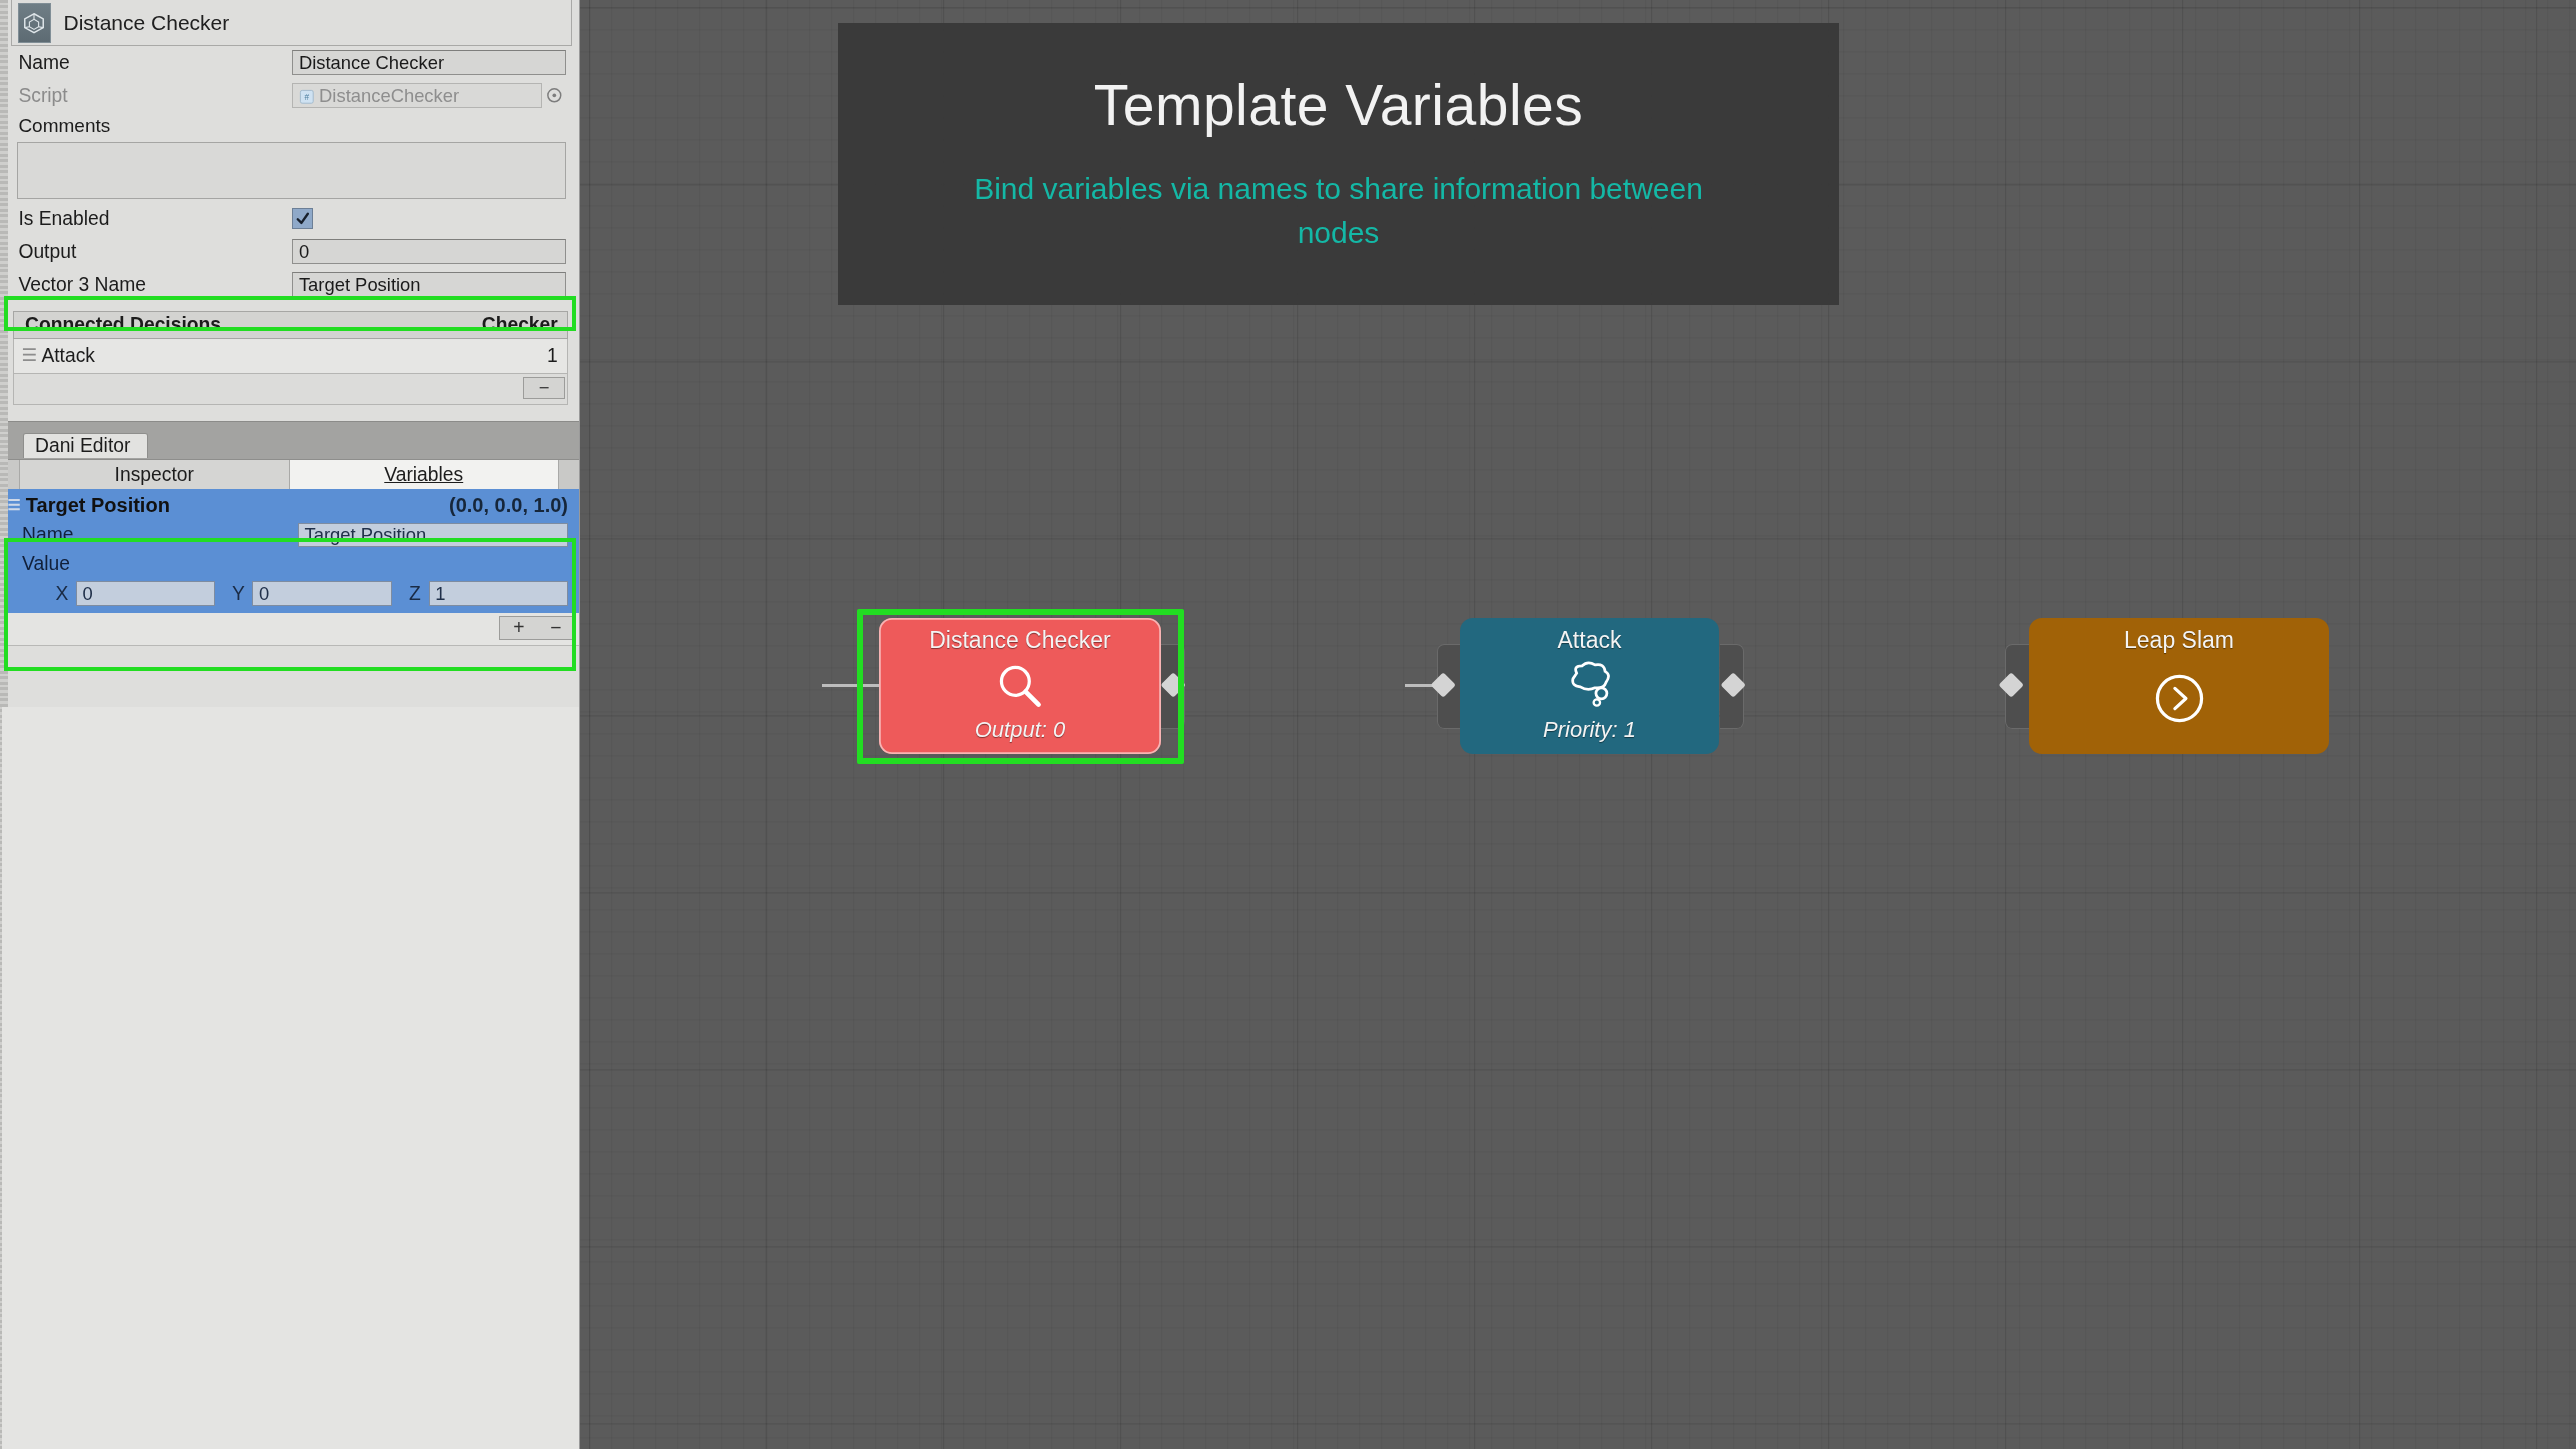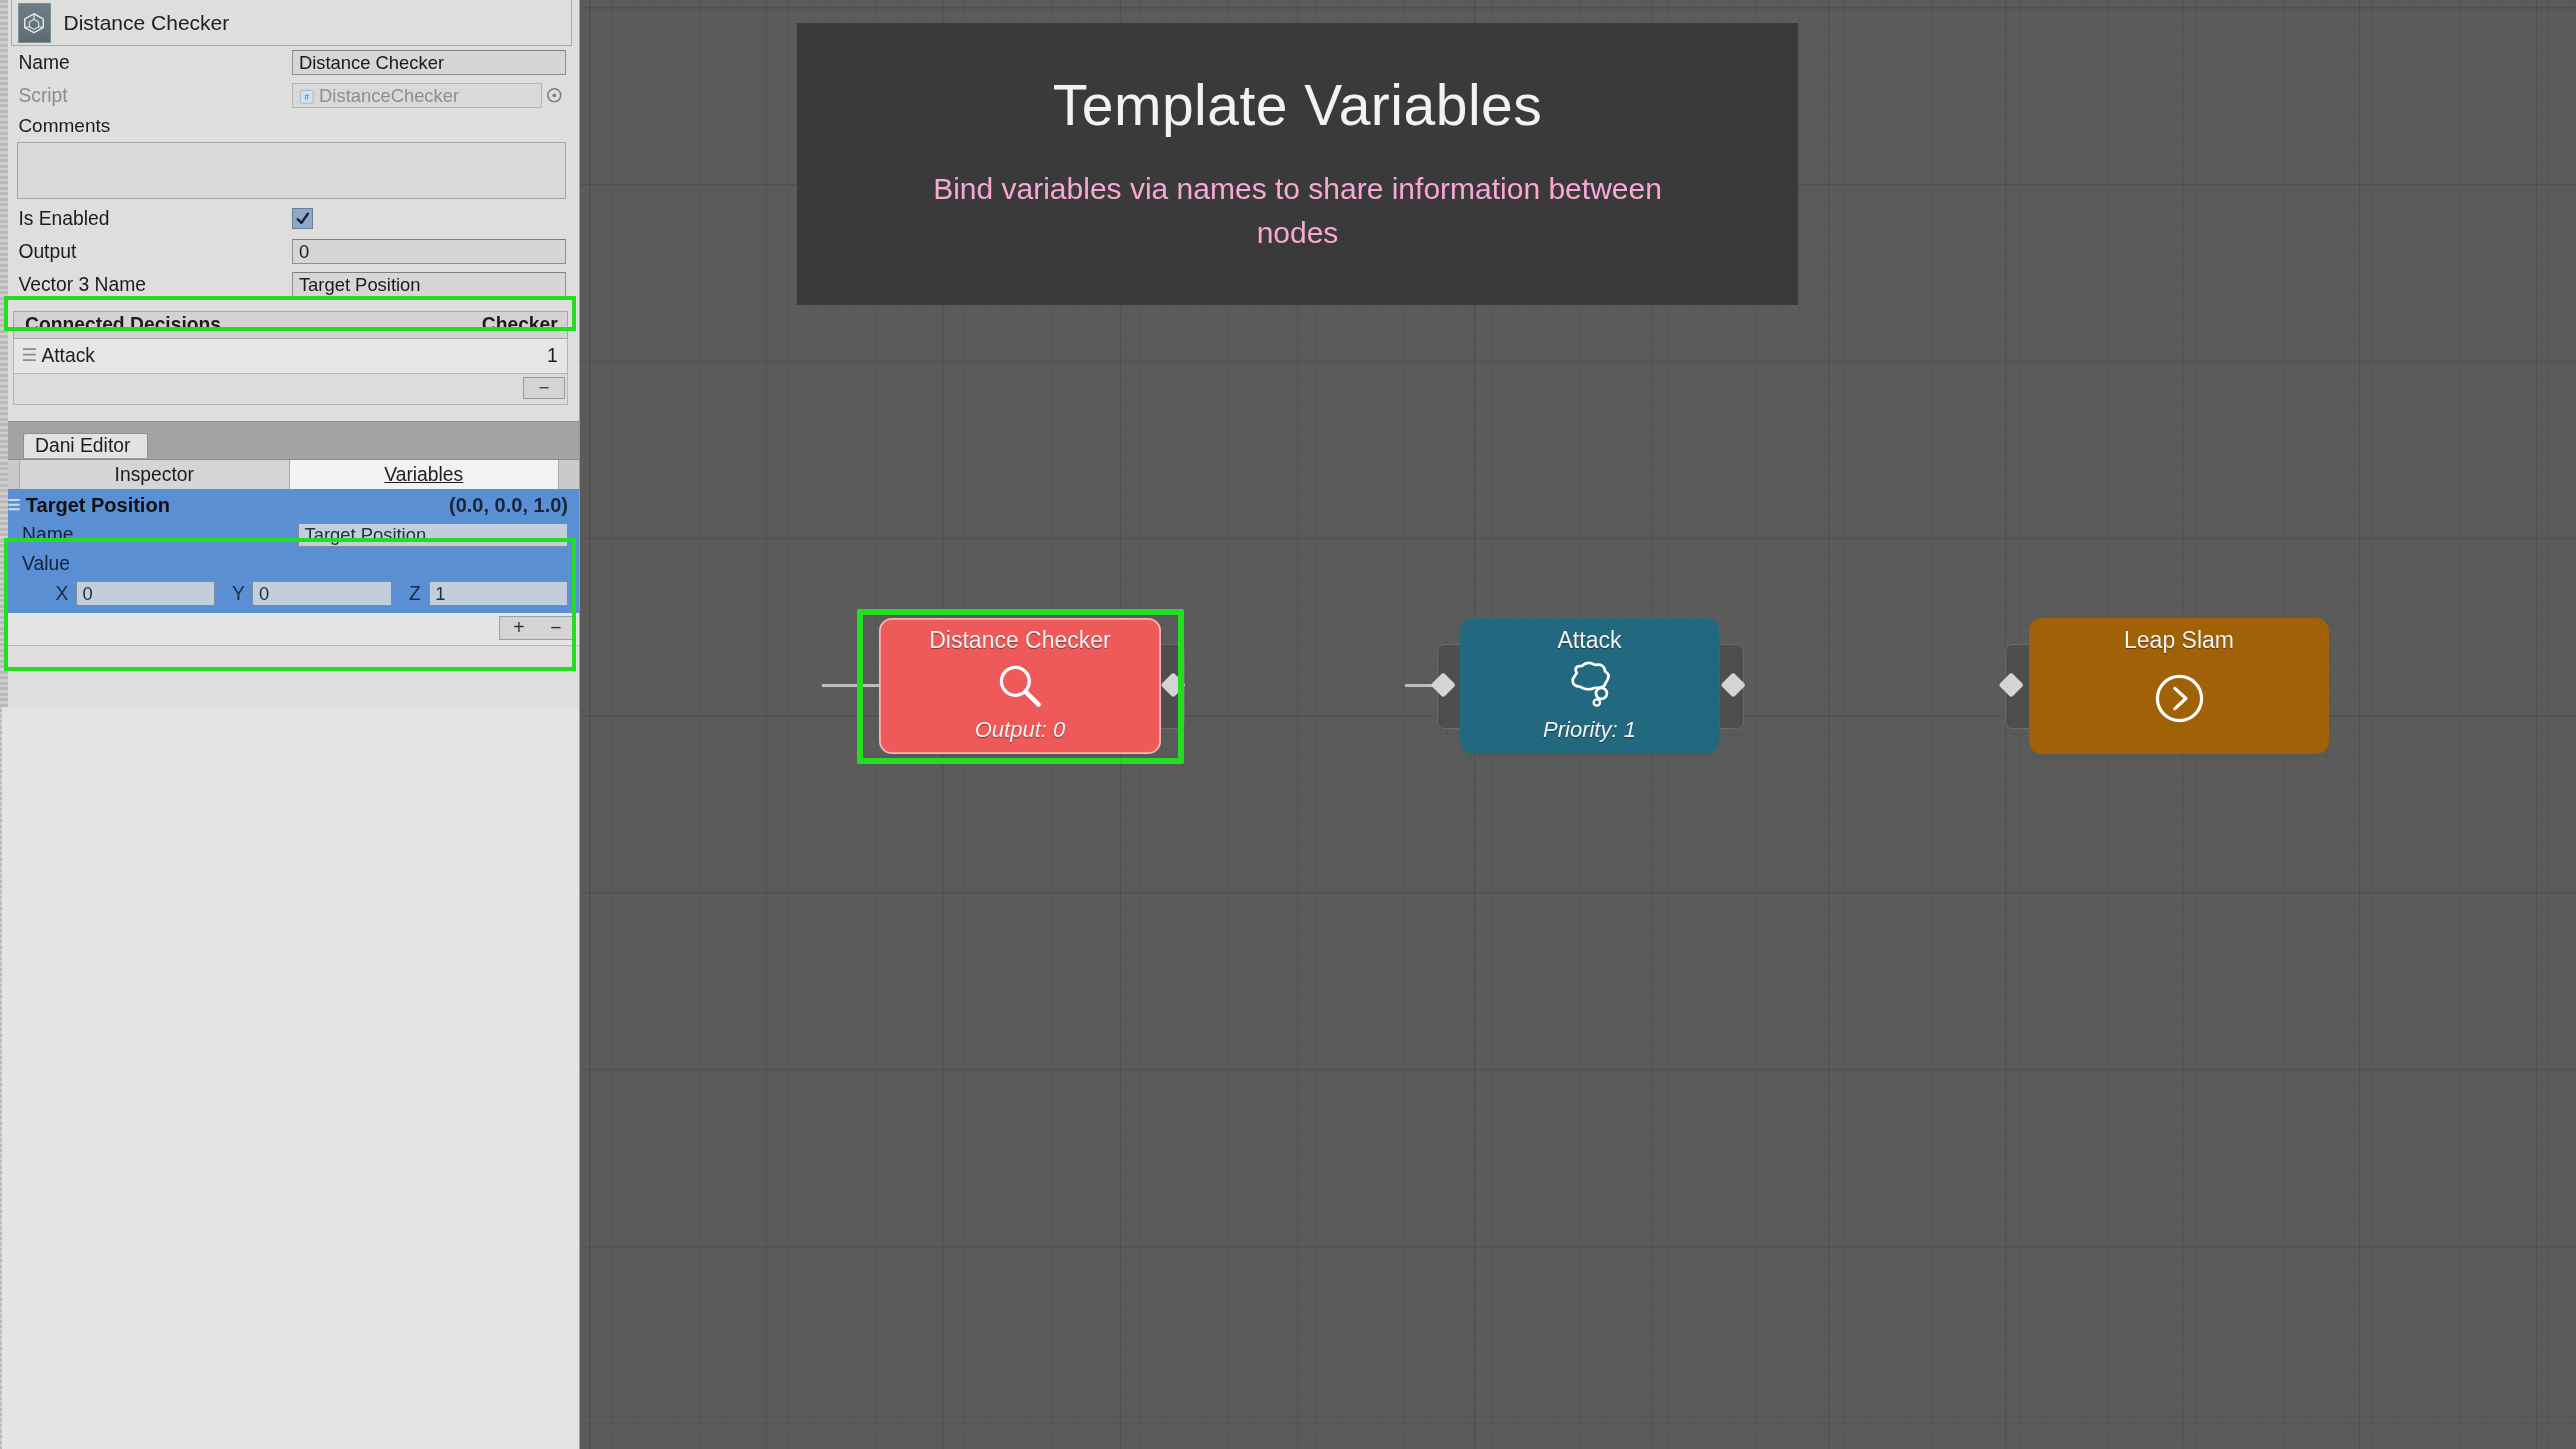--- a/index.html
+++ b/index.html
@@ -34,40 +34,40 @@
       177px 177px,
       177px 177px,
       22px 22px,
       22px 22px;
     background-position: 9.2px 7.4px, 9.2px 7.4px, 9.2px 7.4px, 9.2px 7.4px;
   }
 
   
   #banner {
     position: absolute;
-    left: 797px; top: 23px;
+    left: 838px; top: 23px;
     width: 1001px; height: 282px;
     background: rgba(56,56,56,0.93);
     display: flex;
     flex-direction: column;
     align-items: center;
     justify-content: center;
     text-align: center;
     padding: 0 37px;
   }
   #banner .b-title {
     color: #f2f2f2;
     font-size: 57px;
     font-weight: 400;
     letter-spacing: 0.5px;
     line-height: 1.1;
     margin-bottom: 31px;
   }
   #banner .b-sub {
-    color: #f9a8d4;
+    color: #14b8a6;
     font-size: 30px;
     font-weight: 400;
     line-height: 1.45;
     max-width: 810px;
   }
 
   
   .node {
     position: absolute;
     border-radius: 13px;

